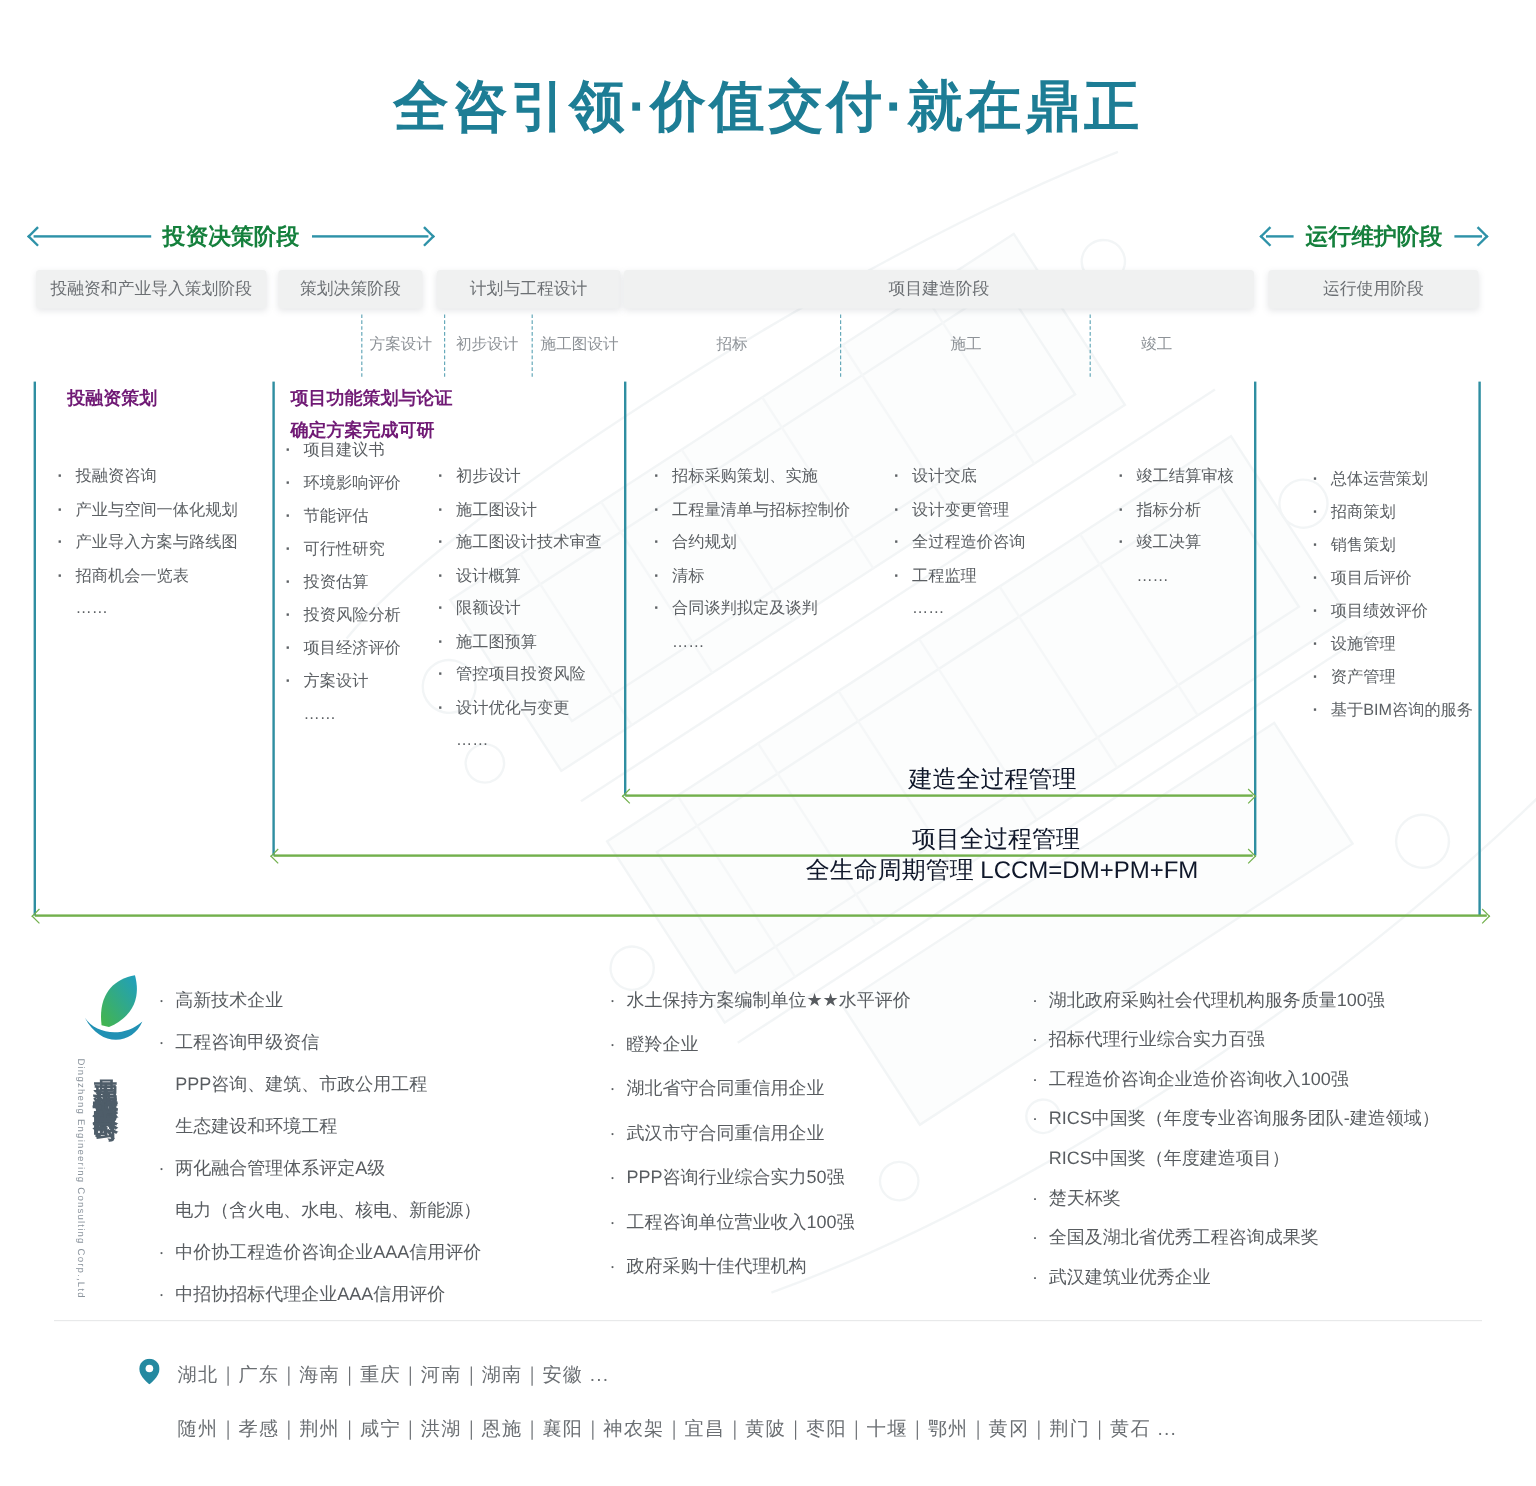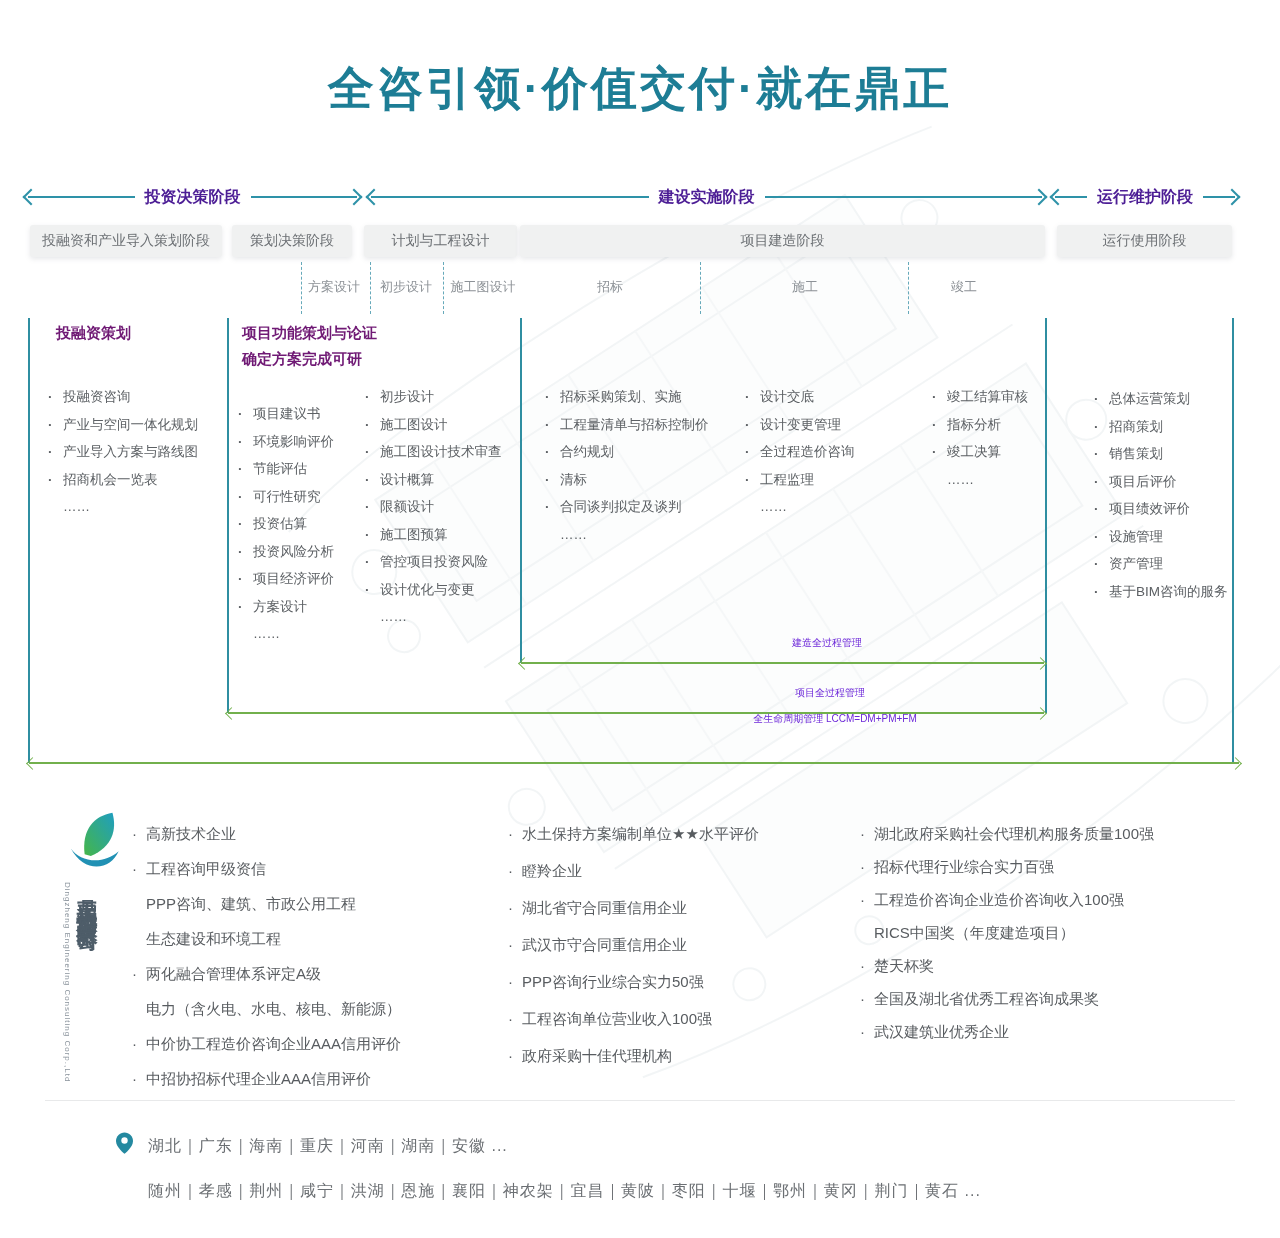--- a/index.html
+++ b/index.html
@@ -13,21 +13,21 @@
   
   .title{left:0;top:58px;width:1280px;text-align:center;font-size:46px;font-weight:900;
          letter-spacing:3px;color:#1d7d95;}
 
   
   .phase{display:flex;align-items:center;height:24px;}
   .phase .seg{flex:1;height:2.5px;background:#2e92a8;}
   .phase .chev{width:10px;height:10px;border-left:2.5px solid #2e92a8;border-bottom:2.5px solid #2e92a8;flex:0 0 auto;}
   .phase .chev.l{transform:rotate(45deg);margin-right:-9px;}
   .phase .chev.r{transform:rotate(-135deg);margin-left:-9px;}
-  .phase .lbl{padding:0 10px;font-size:16px;font-weight:800;color:#4c1d95;white-space:nowrap;}
+  .phase .lbl{padding:0 10px;font-size:19px;font-weight:800;color:#15803d;white-space:nowrap;}
 
   
   .stage-box{height:32px;background:#f0f1f1;border-radius:3px;box-shadow:0 2px 5px rgba(120,130,140,.18);
              display:flex;align-items:center;justify-content:center;font-size:14px;color:#6b6f73;white-space:nowrap;}
 
   
   .substage{top:278px;transform:translateX(-50%);font-size:13px;color:#8d9297;white-space:nowrap;}
   .dash{width:0;border-left:1px dashed #66a9ba;top:262px;height:52px;}
 
   
@@ -40,21 +40,21 @@
   .svc .li{position:relative;line-height:27.5px;font-size:13.5px;color:#5c6064;padding-left:15px;white-space:nowrap;}
   .svc .li::before{content:"·";position:absolute;left:0;top:0;color:#5c6064;font-weight:700;}
   .svc .li.nodot::before{visibility:hidden;}
 
   
   .garrow{display:flex;align-items:center;height:12px;}
   .garrow .seg{flex:1;height:1.8px;background:#72b04c;}
   .garrow .chev{width:8px;height:8px;border-left:1.8px solid #72b04c;border-bottom:1.8px solid #72b04c;flex:0 0 auto;}
   .garrow .chev.l{transform:rotate(45deg);margin-right:-8px;}
   .garrow .chev.r{transform:rotate(-135deg);margin-left:-8px;}
-  .glabel{transform:translateX(-50%);font-size:10px;color:#6d28d9;white-space:nowrap;}
+  .glabel{transform:translateX(-50%);font-size:20px;color:#0f172a;white-space:nowrap;}
 
   
   .vname{display:flex;flex-direction:row;align-items:flex-start;}
   .vname .en{writing-mode:vertical-rl;font-size:8px;color:#8a939c;letter-spacing:1px;margin-right:3px;line-height:10px;}
   .vname .cn{writing-mode:vertical-rl;text-orientation:upright;font-size:21px;font-weight:700;
              color:#4e5d69;letter-spacing:3px;line-height:24px;}
 
   .ach .li{position:relative;font-size:15px;color:#585c60;line-height:24px;padding-left:14px;white-space:nowrap;}
   .ach .li::before{content:"·";position:absolute;left:0;top:0;color:#585c60;}
   .ach .li.nodot::before{visibility:hidden;}
@@ -109,27 +109,20 @@
 
   <div class="abs title">全咨引领·价值交付·就在鼎正</div>
 
   <div class="abs phase" style="left:25px;top:185px;width:335px;">
     <span class="chev l"></span>
       <span class="seg"></span>
     <span class="lbl">投资决策阶段</span>
     <span class="seg"></span>
       <span class="chev r"></span>
   </div>
-  <div class="abs phase" style="left:368px;top:185px;width:677px;">
-    <span class="chev l"></span>
-      <span class="seg"></span>
-    <span class="lbl">建设实施阶段</span>
-    <span class="seg"></span>
-      <span class="chev r"></span>
-  </div>
   <div class="abs phase" style="left:1052px;top:185px;width:186px;">
     <span class="chev l"></span>
       <span class="seg"></span>
     <span class="lbl">运行维护阶段</span>
     <span class="seg"></span>
       <span class="chev r"></span>
   </div>
 
   <div class="abs stage-box" style="left:30px;top:225px;width:192px;">投融资和产业导入策划阶段</div>
   <div class="abs stage-box" style="left:232px;top:225px;width:120px;">策划决策阶段</div>
@@ -162,21 +155,21 @@
     <div>确定方案完成可研</div>
   </div>
 
   <div class="abs svc" style="left:48px;top:383px;">
       <div class="li">投融资咨询</div>
       <div class="li">产业与空间一体化规划</div>
       <div class="li">产业导入方案与路线图</div>
       <div class="li">招商机会一览表</div>
       <div class="li nodot">……</div>
     </div>
-  <div class="abs svc" style="left:238px;top:400px;">
+  <div class="abs svc" style="left:238px;top:361px;">
       <div class="li">项目建议书</div>
       <div class="li">环境影响评价</div>
       <div class="li">节能评估</div>
       <div class="li">可行性研究</div>
       <div class="li">投资估算</div>
       <div class="li">投资风险分析</div>
       <div class="li">项目经济评价</div>
       <div class="li">方案设计</div>
       <div class="li nodot">……</div>
     </div>
@@ -275,20 +268,21 @@
       <div class="li">湖北省守合同重信用企业</div>
       <div class="li">武汉市守合同重信用企业</div>
       <div class="li">PPP咨询行业综合实力50强</div>
       <div class="li">工程咨询单位营业收入100强</div>
       <div class="li">政府采购十佳代理机构</div>
     </div>
   <div class="abs ach ach-c" style="left:860px;top:822px;">
       <div class="li">湖北政府采购社会代理机构服务质量100强</div>
       <div class="li">招标代理行业综合实力百强</div>
       <div class="li">工程造价咨询企业造价咨询收入100强</div>
+      <div class="li">RICS中国奖（年度专业咨询服务团队-建造领域）</div>
       <div class="li nodot">RICS中国奖（年度建造项目）</div>
       <div class="li">楚天杯奖</div>
       <div class="li">全国及湖北省优秀工程咨询成果奖</div>
       <div class="li">武汉建筑业优秀企业</div>
     </div>
 
   <div class="abs divider" style="left:45px;top:1100px;width:1190px;"></div>
 
   <svg class="abs" style="left:116px;top:1132px;" width="17" height="22" viewBox="0 0 16 20" xmlns="http://www.w3.org/2000/svg">
     <path d="M8,0 C3.6,0 0,3.6 0,8 c0,6 8,12 8,12 s8,-6 8,-12 C16,3.6 12.4,0 8,0 z" fill="#2489a0"></path>

